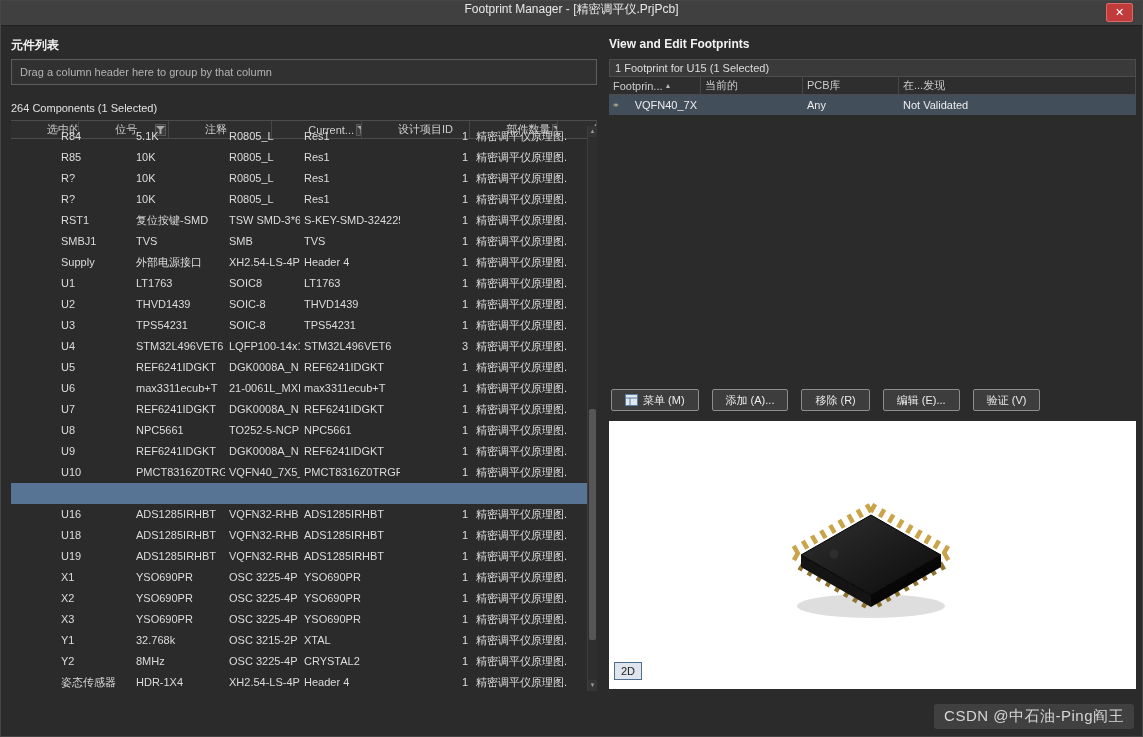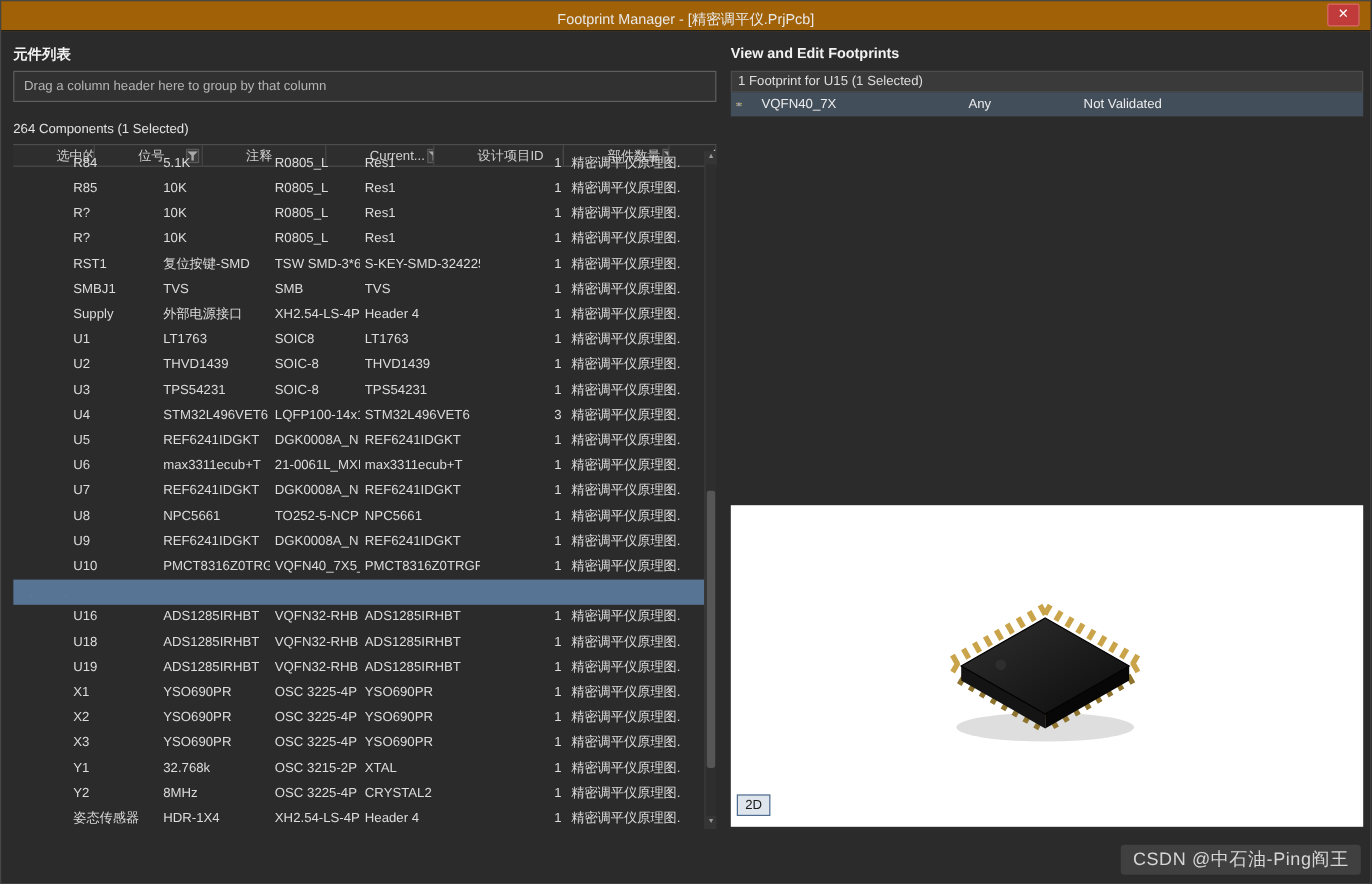--- a/index.html
+++ b/index.html
@@ -5,22 +5,22 @@
   html,body{margin:0;padding:0;}
   body{
     width:1143px;height:737px;overflow:hidden;position:relative;
     background:#262626;
     font-family:"Liberation Sans", sans-serif;
     -webkit-font-smoothing:antialiased;
   }
   .dialog{position:absolute;inset:0;background:#2b2b2b;border:1px solid #464646;box-sizing:border-box;}
 
   
-  .titlebar{height:24px;background:#a16207;border-bottom:1px solid #202020;
-    display:flex;align-items:flex-end;justify-content:center;position:relative;}
+  .titlebar{height:24px;background:#404040;border-bottom:1px solid #202020;
+    display:flex;align-items:flex-start;justify-content:center;position:relative;}
   .titlebar .title{font-size:12px;color:#e8e8e8;}
   .close-btn{position:absolute;right:9px;top:2px;width:27px;height:19px;
     background:#c13b3b;border:1px solid #d96a6a;border-radius:2px;
     color:#fff;font-size:11px;line-height:17px;text-align:center;padding:0;cursor:pointer;}
 
   
   .panel-title{font-size:12px;font-weight:bold;color:#f2f2f2;height:16px;margin-top:6px;}
 
   .left-panel{position:absolute;left:10px;top:30px;width:586px;height:660px;}
   .group-bar{margin-top:6px;height:24px;line-height:24px;background:#313131;
@@ -426,20 +426,35 @@
       <div class="arrow up">▲</div>
       <div class="thumb"></div>
       <div class="arrow down">▼</div>
     </div>
   </div>
 
   <div class="right-panel">
     <div class="panel-title">View and Edit Footprints</div>
     <div class="fp-header">1 Footprint for U15 (1 Selected)</div>
 
+    <div class="fp-cols">
+      <div class="fpc fw0">
+        <span>Footprin...</span>
+        <span class="sort">▲</span>
+      </div>
+      <div class="fpc fw1">
+        <span>当前的</span>
+      </div>
+      <div class="fpc fw2">
+        <span>PCB库</span>
+      </div>
+      <div class="fpc fw3">
+        <span>在...发现</span>
+      </div>
+    </div>
 
     <div>
 
         <div class="fp-row">
           <div class="fpc fw0 name-cell">
             <svg width="16" height="12" viewBox="0 0 16 12">
               <rect x="4" y="2" width="8" height="8" fill="#9aa0a6" stroke="#5f6a75"></rect>
               <g fill="#caa84c">
                 <rect x="1" y="3" width="3" height="2"></rect>
                 <rect x="1" y="7" width="3" height="2"></rect>
@@ -448,20 +463,34 @@
               </g>
             </svg>
             <span>VQFN40_7X</span>
           </div>
           <div class="fpc fw1"></div>
           <div class="fpc fw2">Any</div>
           <div class="fpc fw3">Not Validated</div>
         </div>
       </div>
 
+    <div class="fp-buttons">
+      <button class="btn">
+        <svg width="13" height="12" viewBox="0 0 13 12">
+            <rect x="0.5" y="0.5" width="12" height="11" fill="#dfe7ef" stroke="#5b7da0"></rect>
+            <line x1="0.5" y1="4" x2="12.5" y2="4" stroke="#5b7da0"></line>
+            <line x1="5" y1="4" x2="5" y2="11.5" stroke="#5b7da0"></line>
+          </svg>
+        <span>菜单 (M)</span>
+      </button>
+      <button class="btn">添加 (A)...</button>
+      <button class="btn">移除 (R)</button>
+      <button class="btn">编辑 (E)...</button>
+      <button class="btn">验证 (V)</button>
+    </div>
 
     <div class="view3d">
       <svg class="chip" width="170" height="130" viewBox="0 0 170 130">
         <defs>
           <linearGradient id="topg" x1="0" y1="0" x2="1" y2="1">
             <stop offset="0" stop-color="#303030"></stop>
               <stop offset="1" stop-color="#0b0b0b"></stop>
           </linearGradient>
         </defs>
         <ellipse cx="84" cy="107" rx="74" ry="12" fill="rgba(0,0,0,0.13)"></ellipse>

